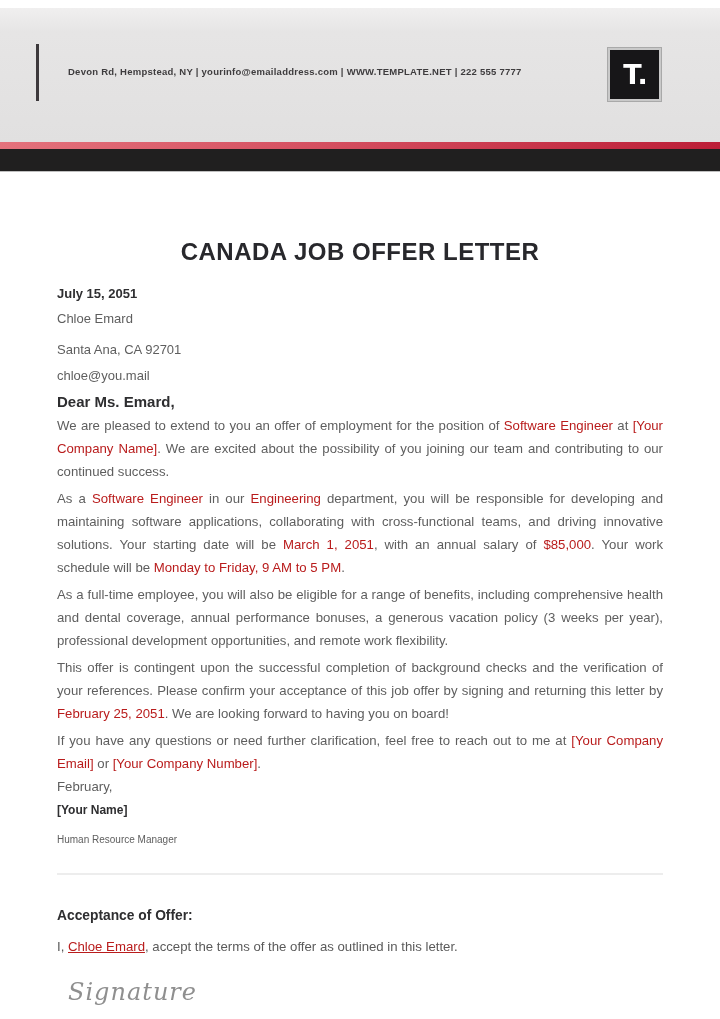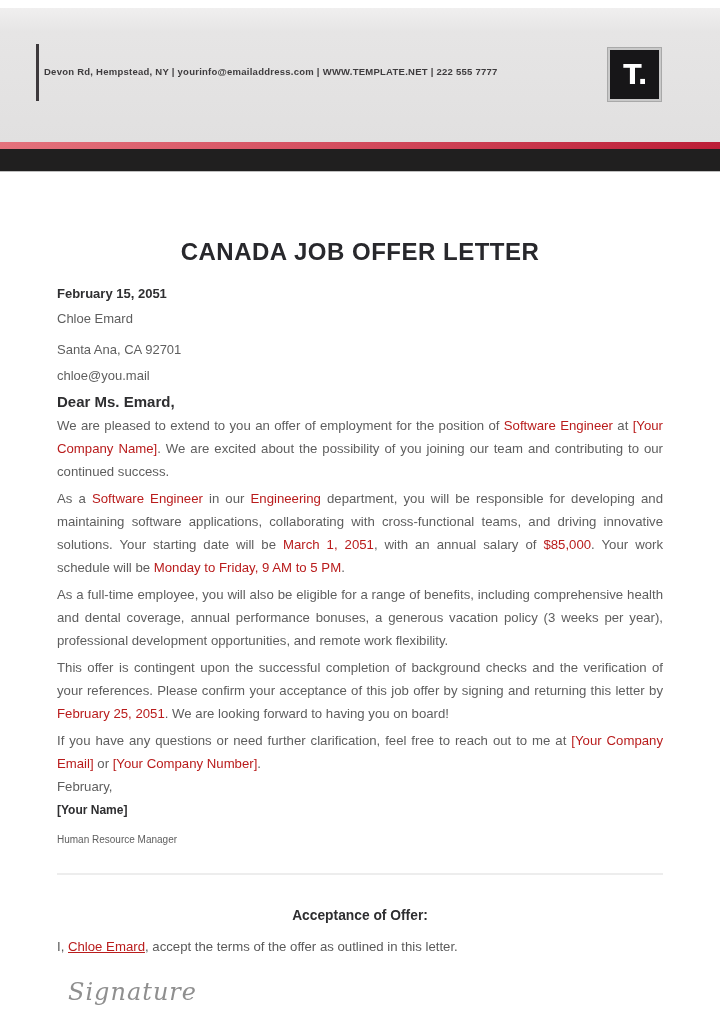--- a/index.html
+++ b/index.html
@@ -9,21 +9,21 @@
   }
   .page{position:relative;width:720px;height:1019px;background:#ffffff;}
 
   
   .head-band{
     position:relative;margin-top:8px;height:134px;
     background:linear-gradient(180deg,#f0efef 0%,#e6e5e5 18%,#e1e0e0 100%);
   }
   .vbar{position:absolute;left:36px;top:36px;width:3px;height:57px;background:#3d393c;}
   .contact{
-    position:absolute;left:44px;top:58px;
+    position:absolute;left:68px;top:58px;
     font-size:9.5px;font-weight:bold;color:#3e3c3e;letter-spacing:0.25px;white-space:nowrap;
   }
   .logo{
     position:absolute;right:59px;top:40px;width:49px;height:49px;
     background:#171618;border:2px solid #c9c9c9;box-shadow:0 0 0 1px #a9a9a9;
     display:flex;align-items:center;justify-content:center;
   }
   .logo span{
     color:#ffffff;font-weight:800;font-size:27px;line-height:1;
     font-family:"DejaVu Sans",sans-serif;padding-left:2px;
@@ -46,21 +46,21 @@
   .para{
     margin-top:4px;font-size:13.2px;line-height:23px;color:#5e5e5e;
     text-align:justify;
   }
   .b{font-weight:normal;color:#b91c1c;margin-top:23px;}
   .u{text-decoration:underline;}
   .sincerely{margin-top:4px;font-size:13.2px;line-height:15px;color:#5e5e5e;}
   .sender-name{margin-top:9px;font-size:12px;line-height:15px;font-weight:bold;color:#2e2e30;}
   .sender-role{margin-top:14px;font-size:10px;line-height:15px;color:#5e5e5e;}
   .divider{margin-top:26px;height:2px;background:#ededed;}
-  .acc-heading{margin-top:33px;text-align:center;font-size:13.8px;font-weight:bold;color:#2e2e30;}
+  .acc-heading{margin-top:33px;text-align:left;font-size:13.8px;font-weight:bold;color:#2e2e30;}
   .acc-line{margin-top:16px;font-size:13.2px;line-height:15px;color:#5a5a5a;}
   .signature{
     margin-top:24px;margin-left:11px;
     font-family:"DejaVu Serif",serif;font-style:italic;
     font-size:24px;color:#8f8f8f;letter-spacing:1px;
   }
 </style>
 </head>
 <body>
 
@@ -75,21 +75,21 @@
       </div>
     </div>
     <div class="stripe-red"></div>
     <div class="stripe-black"></div>
   </header>
 
   <main class="content">
 
     <h1 class="title">CANADA JOB OFFER LETTER</h1>
 
-    <p class="date">February 15, 2051</p>
+    <p class="date">July 15, 2051</p>
     <p class="r-name">Chloe Emard</p>
     <p class="r-addr">Santa Ana, CA 92701</p>
     <p class="r-email">chloe@you.mail</p>
 
     <p class="salutation">Dear Ms. Emard,</p>
 
     <p class="para"><span>We are pleased to extend to you an offer of employment for the position of </span><span class="b">Software Engineer</span><span> at </span><span class="b">[Your Company Name]</span><span>. We are excited about the possibility of you joining our team and contributing to our continued success.</span></p>
 
     <p class="para"><span>As a </span><span class="b">Software Engineer</span><span> in our </span><span class="b">Engineering</span><span> department, you will be responsible for developing and maintaining software applications, collaborating with cross-functional teams, and driving innovative solutions. Your starting date will be </span><span class="b">March 1, 2051</span><span>, with an annual salary of </span><span class="b">$85,000</span><span>. Your work schedule will be </span><span class="b">Monday to Friday, 9 AM to 5 PM</span><span>.</span></p>
 

